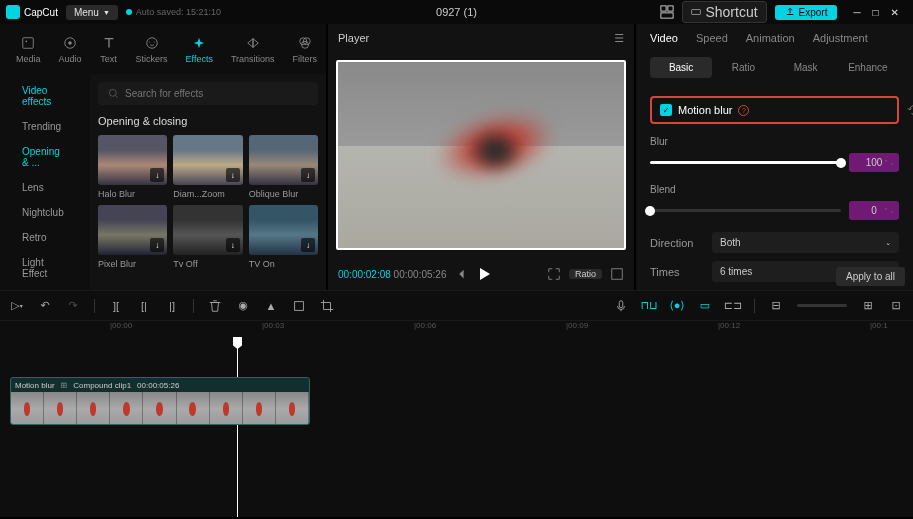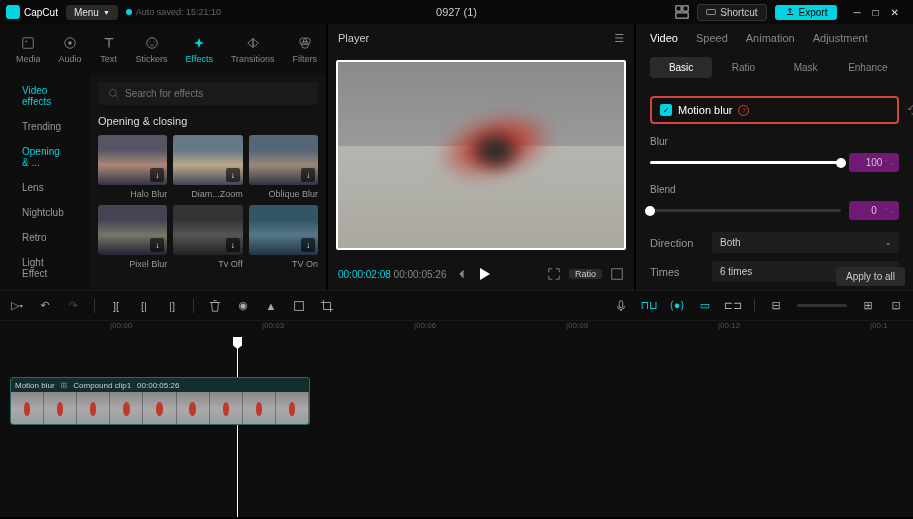--- a/index.html
+++ b/index.html
@@ -5,21 +5,21 @@
 *{margin:0;padding:0;box-sizing:border-box;font-family:-apple-system,BlinkMacSystemFont,"Segoe UI",Arial,sans-serif}
 body{background:#000;color:#e0e0e0;width:913px;height:519px;overflow:hidden;font-size:11px}
 .titlebar{height:24px;background:#0a0a0a;display:flex;align-items:center;padding:0 6px;gap:8px}
 .logo{display:flex;align-items:center;gap:4px;color:#fff;font-size:10px;font-weight:500}
 .logo-icon{width:14px;height:14px;background:#00d4e0;border-radius:3px}
 .menu-btn{background:#2a2a2a;padding:2px 8px;border-radius:3px;font-size:10px;display:flex;align-items:center;gap:4px}
 .autosave{color:#666;font-size:9px;display:flex;align-items:center;gap:4px}
 .autosave-dot{width:6px;height:6px;background:#00d4e0;border-radius:50%}
 .title-center{position:absolute;left:50%;transform:translateX(-50%);color:#ccc;font-size:11px}
 .title-right{margin-left:auto;display:flex;align-items:center;gap:8px}
-.shortcut-btn{background:#1a1a1a;border:1px solid #333;padding:2px 8px;border-radius:3px;font-size:10px;color:#ccc;display:flex;align-items:center;gap:4px}
+.shortcut-btn{background:#1a1a1a;border:1px solid #333;padding:2px 8px;border-radius:3px;font-size:14px;color:#ccc;display:flex;align-items:center;gap:4px}
 .export-btn{background:#00d4e0;color:#000;padding:2px 10px;border-radius:3px;font-size:10px;font-weight:500;display:flex;align-items:center;gap:4px}
 .win-controls{display:flex;gap:12px;padding:0 8px}
 .win-btn{cursor:pointer;font-size:10px}
 .main-layout{display:flex;height:266px}
 .left-panel{width:326px;background:#121212;display:flex;flex-direction:column}
 .tool-tabs{height:50px;background:#0e0e0e;display:flex;align-items:center;padding:0 8px;gap:2px}
 .tool-tab{display:flex;flex-direction:column;align-items:center;gap:2px;padding:4px 8px;color:#888;font-size:9px;cursor:pointer}
 .tool-tab.active{color:#00d4e0}
 .tool-tab-icon{width:18px;height:18px;display:flex;align-items:center;justify-content:center}
 .tool-more{margin-left:4px;color:#888}
@@ -29,21 +29,21 @@
 .effects-cat.active{color:#00d4e0}
 .effects-cat.header{color:#00d4e0;font-size:10px}
 .effects-main{flex:1;padding:8px;overflow:hidden}
 .search-bar{background:#1a1a1a;border-radius:4px;padding:6px 10px;display:flex;align-items:center;gap:6px;margin-bottom:10px}
 .search-bar input{background:none;border:none;color:#666;font-size:10px;outline:none;flex:1}
 .section-title{color:#ddd;font-size:11px;margin-bottom:8px}
 .effects-grid{display:grid;grid-template-columns:repeat(3,1fr);gap:6px}
 .effect-card{display:flex;flex-direction:column;gap:4px}
 .effect-thumb{height:50px;background:linear-gradient(180deg,#4a5568 0%,#2d3748 50%,#1a202c 100%);border-radius:3px;position:relative}
 .effect-dl{position:absolute;bottom:3px;right:3px;width:14px;height:14px;background:rgba(0,0,0,0.6);border-radius:2px;display:flex;align-items:center;justify-content:center;color:#fff;font-size:8px}
-.effect-name{color:#999;font-size:9px;text-align:right;white-space:nowrap;overflow:hidden;text-overflow:ellipsis}
+.effect-name{color:#999;font-size:9px;text-align:left;white-space:nowrap;overflow:hidden;text-overflow:ellipsis}
 .player-panel{width:306px;background:#121212;margin-left:2px;display:flex;flex-direction:column}
 .player-header{height:28px;display:flex;align-items:center;padding:0 10px;justify-content:space-between}
 .player-title{font-size:11px;color:#ccc}
 .player-menu{color:#888}
 .player-video{flex:1;margin:8px;background:#999;border:2px solid #fff;border-radius:2px;position:relative;overflow:hidden}
 .video-bg{width:100%;height:100%;background:linear-gradient(180deg,#8a8a8a 0%,#9a9a9a 45%,#b5b5b0 45%,#aaa89f 100%);position:relative}
 .video-blur{position:absolute;top:25%;left:30%;width:50%;height:40%;background:radial-gradient(ellipse,#d4463a 10%,#c0392b 20%,transparent 60%);filter:blur(8px);transform:rotate(-15deg)}
 .video-blur2{position:absolute;top:35%;left:45%;width:20%;height:25%;background:radial-gradient(ellipse,#2c2c2c 20%,transparent 70%);filter:blur(6px)}
 .player-controls{height:32px;display:flex;align-items:center;padding:0 10px;gap:8px}
 .time-display{font-size:10px}

